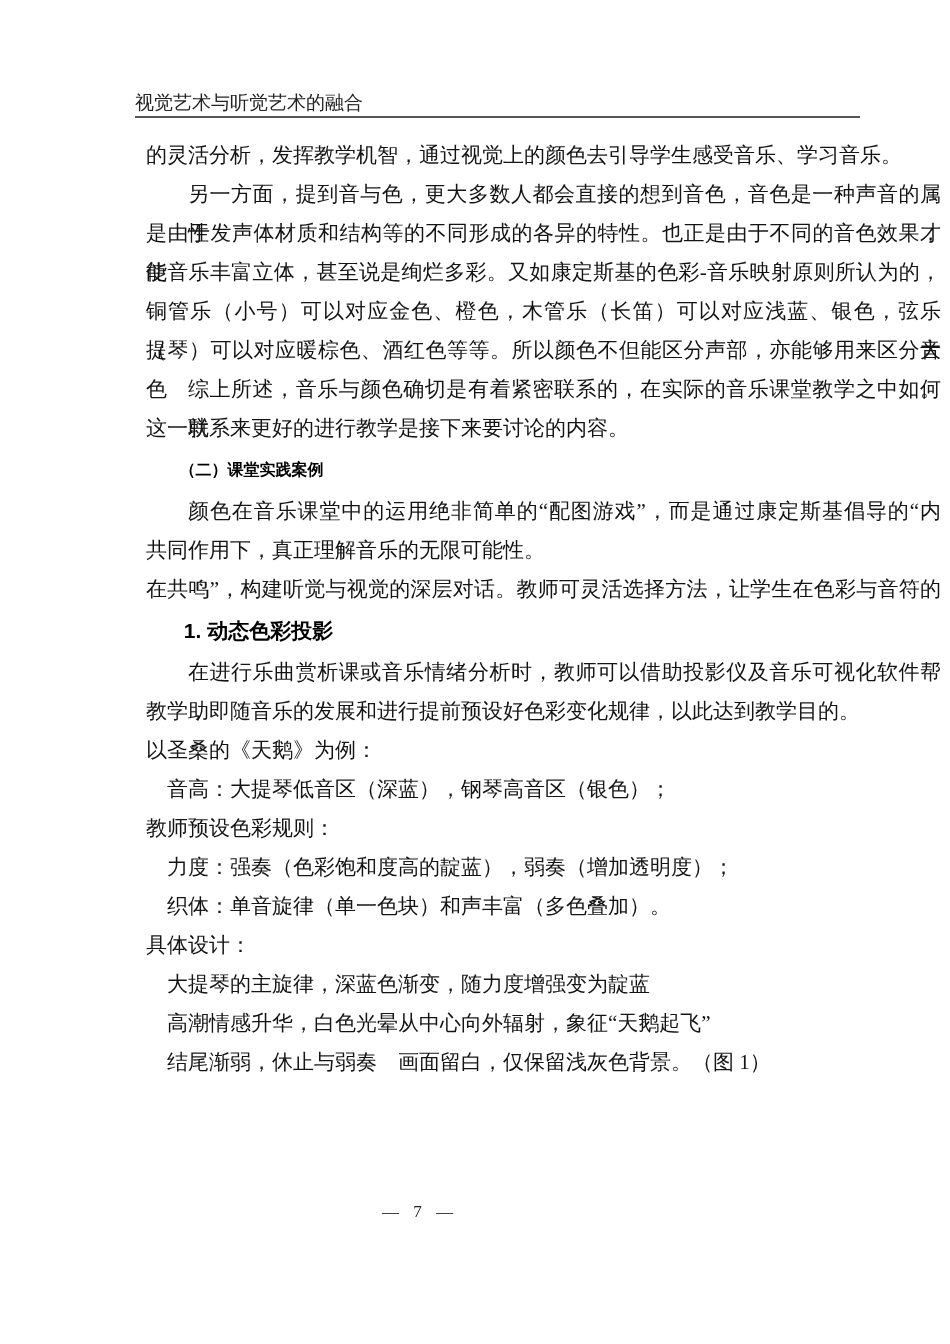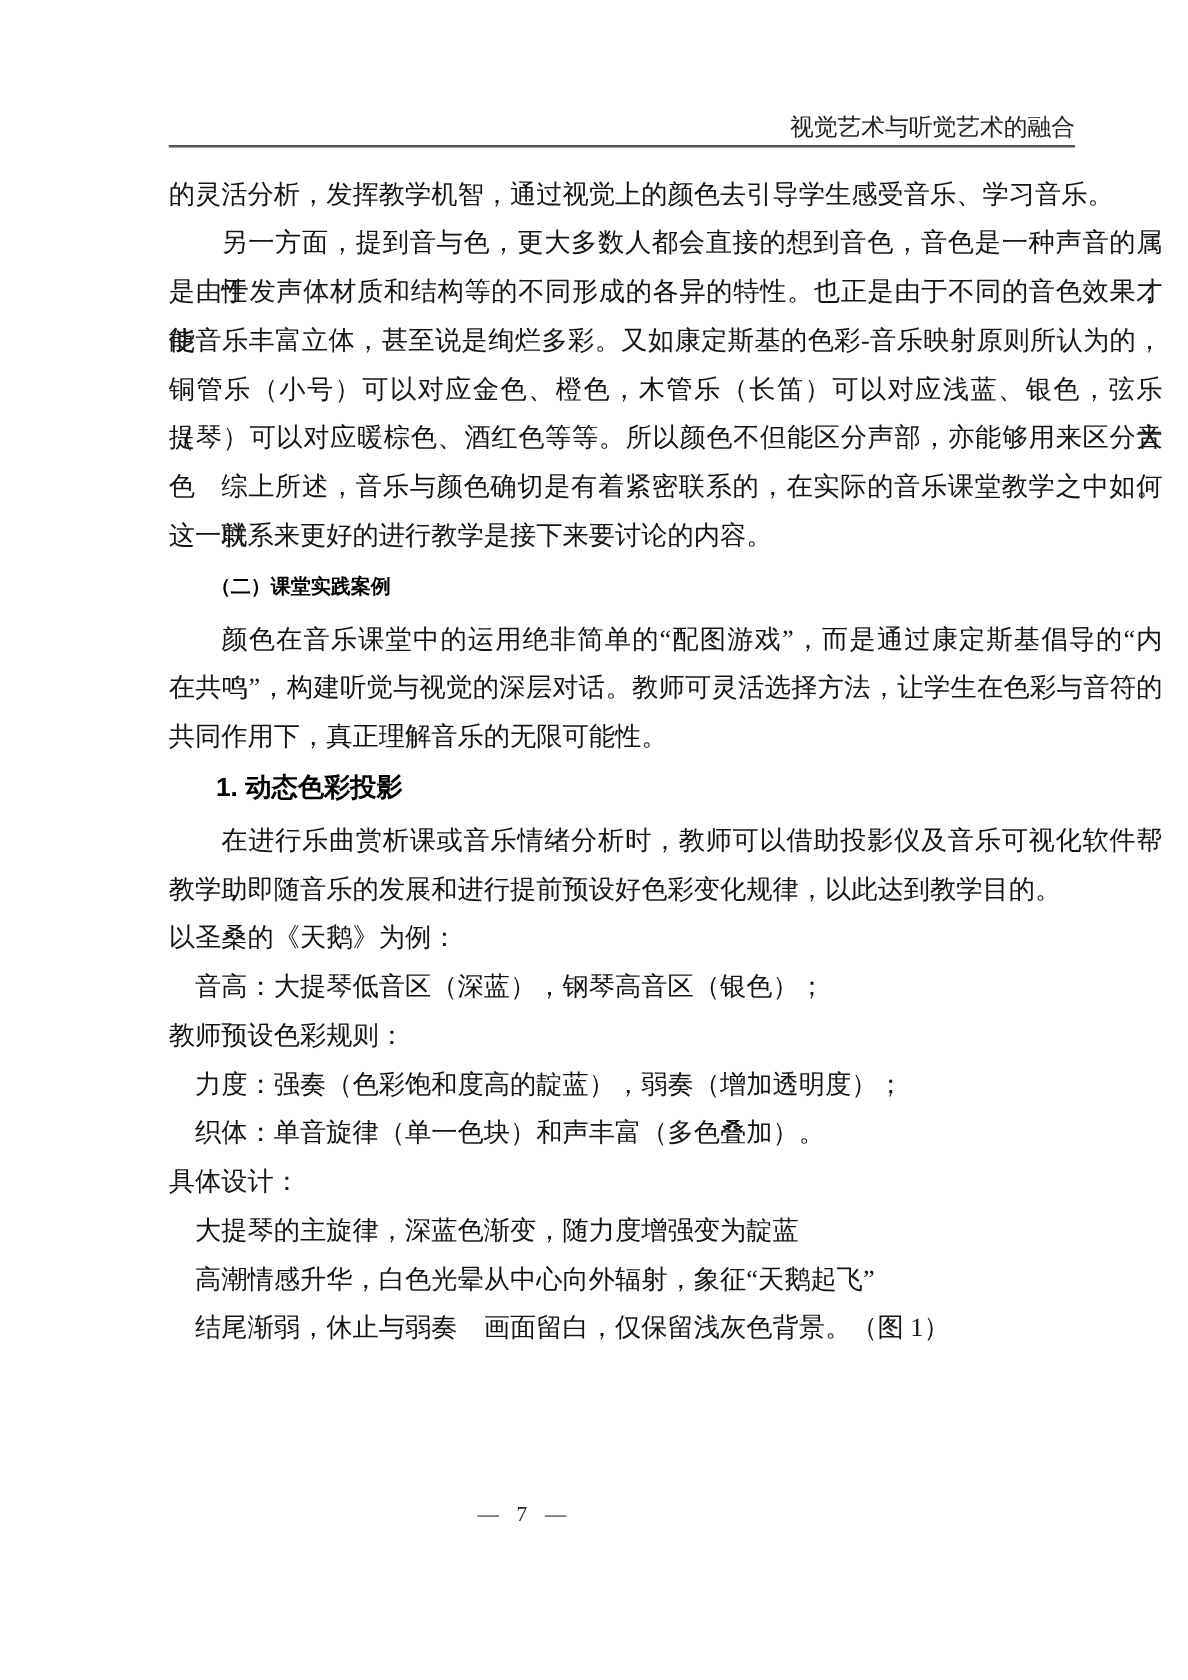--- a/index.html
+++ b/index.html
@@ -13,38 +13,38 @@
     height: 1344px;
     background: #ffffff;
     overflow: hidden;
     color: #111111;
   }
   .doc-header {
     position: absolute;
     top: 92px;
     left: 135px;
     width: 725px;
-    text-align: right;
+    text-align: left;
     font-family: Liberation Serif, serif;
     font-size: 19px;
     line-height: 22px;
     color: #222222;
   }
   .header-rule {
     position: absolute;
     top: 116px;
     left: 135px;
     width: 725px;
     height: 2px;
     background: #555555;
   }
   .content {
     position: absolute;
     top: 136px;
-    left: 135px;
+    left: 146px;
     width: 795px;
   }
   .line {
     font-family: "Liberation Serif", "DejaVu Serif", serif;
     font-size: 21px;
     line-height: 39px;
     height: 39px;
     white-space: pre-wrap;
     color: #141414;
   }
@@ -93,22 +93,22 @@
       <div class="line">的灵活分析，发挥教学机智，通过视觉上的颜色去引导学生感受音乐、学习音乐。</div>
       <div class="line just" style="padding-left: 2em;">另一方面，提到音与色，更大多数人都会直接的想到音色，音色是一种声音的属性，</div>
       <div class="line just">是由于发声体材质和结构等的不同形成的各异的特性。也正是由于不同的音色效果才能</div>
       <div class="line just">使音乐丰富立体，甚至说是绚烂多彩。又如康定斯基的色彩-音乐映射原则所认为的，</div>
       <div class="line just">铜管乐（小号）可以对应金色、橙色，木管乐（长笛）可以对应浅蓝、银色，弦乐（大</div>
       <div class="line just">提琴）可以对应暖棕色、酒红色等等。所以颜色不但能区分声部，亦能够用来区分音色。</div>
       <div class="line just" style="padding-left: 2em;">综上所述，音乐与颜色确切是有着紧密联系的，在实际的音乐课堂教学之中如何就</div>
       <div class="line">这一联系来更好的进行教学是接下来要讨论的内容。</div>
       <div class="line h2" style="padding-left: 2.1em;">（二）课堂实践案例</div>
       <div class="line just" style="padding-left: 2em;">颜色在音乐课堂中的运用绝非简单的“配图游戏”，而是通过康定斯基倡导的“内</div>
+      <div class="line">共同作用下，真正理解音乐的无限可能性。</div>
       <div class="line just">在共鸣”，构建听觉与视觉的深层对话。教师可灵活选择方法，让学生在色彩与音符的</div>
-      <div class="line">共同作用下，真正理解音乐的无限可能性。</div>
       <div class="line h3" style="padding-left: 1.8em;">1. 动态色彩投影</div>
       <div class="line just" style="padding-left: 2em;">在进行乐曲赏析课或音乐情绪分析时，教师可以借助投影仪及音乐可视化软件帮助</div>
       <div class="line">教学，即随音乐的发展和进行提前预设好色彩变化规律，以此达到教学目的。</div>
       <div class="line">以圣桑的《天鹅》为例：</div>
       <div class="line" style="padding-left: 1em;">音高：大提琴低音区（深蓝），钢琴高音区（银色）；</div>
       <div class="line">教师预设色彩规则：</div>
       <div class="line" style="padding-left: 1em;">力度：强奏（色彩饱和度高的靛蓝），弱奏（增加透明度）；</div>
       <div class="line" style="padding-left: 1em;">织体：单音旋律（单一色块）和声丰富（多色叠加）。</div>
       <div class="line">具体设计：</div>
       <div class="line" style="padding-left: 1em;">大提琴的主旋律，深蓝色渐变，随力度增强变为靛蓝</div>

